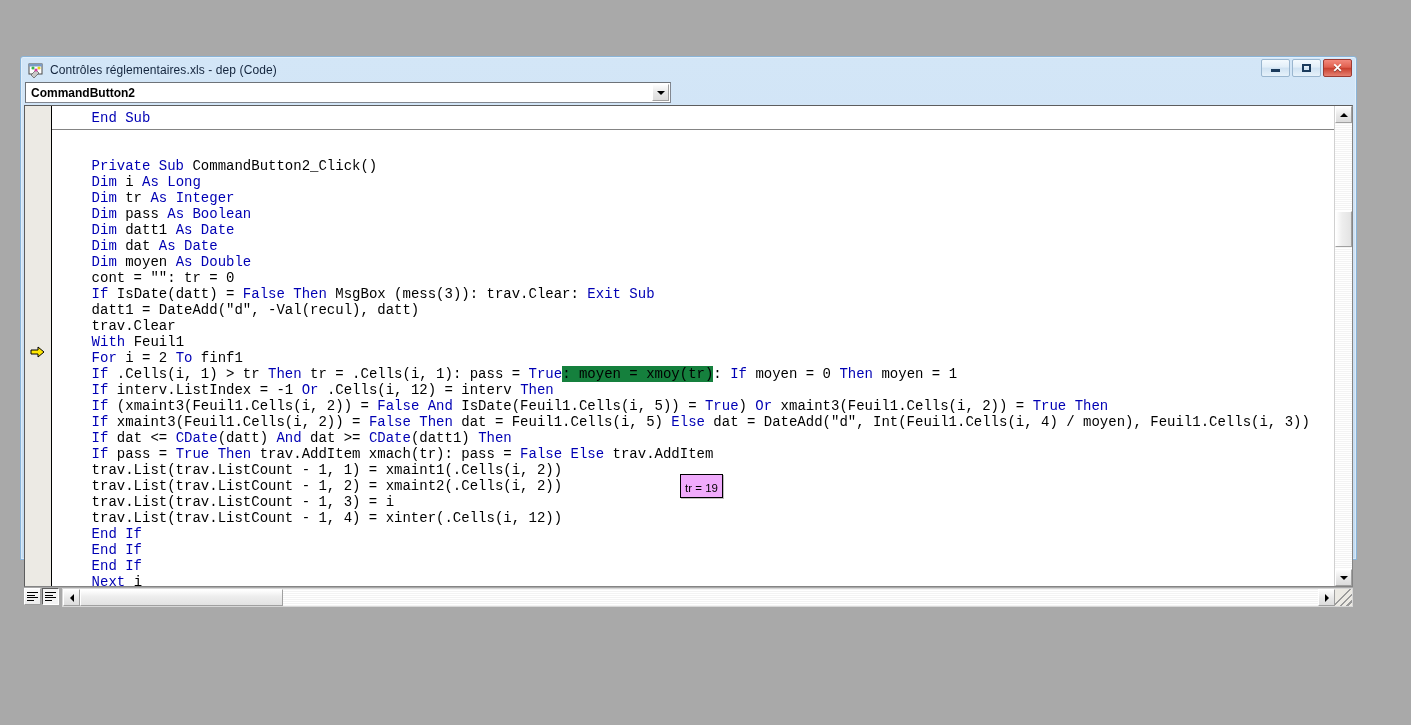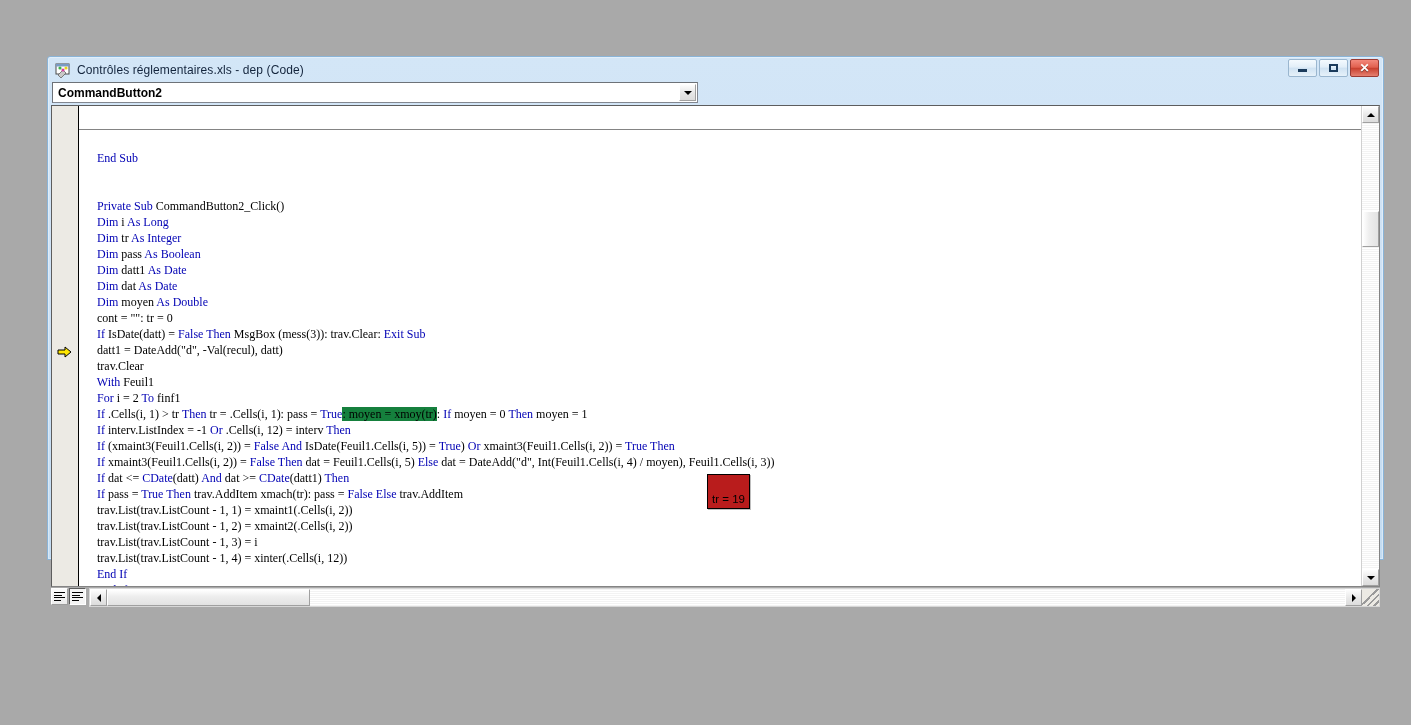--- a/index.html
+++ b/index.html
@@ -10,21 +10,21 @@
     width: 1411px;
     height: 725px;
     background: #a9a9a9;
     font-family: "Liberation Sans", sans-serif;
     overflow: hidden;
   }
 
   
   .vbe-window {
     position: absolute;
-    left: 47px;
+    left: 20px;
     top: 56px;
     width: 1337px;
     height: 504px;
     background: linear-gradient(to bottom, #d3e6f7 0%, #cfe2f5 40%, #c3dcf2 100%);
     border: 1px solid #8ab4d8;
     border-radius: 3px 3px 0 0;
     box-sizing: border-box;
     padding: 2px 3px 3px 3px;
     box-shadow: 0 0 0 1px rgba(255,255,255,0.35) inset;
   }
@@ -164,27 +164,26 @@
     width: 15px;
     height: 12px;
   }
   .code-area {
     flex: 1;
     position: relative;
     overflow: hidden;
     background: #ffffff;
   }
   .code-lines {
-    font-family: Liberation Serif, serif;
-    font-size: 12px;
+    font-family: Liberation Mono, monospace;
+    font-size: 14px;
     line-height: 16px;
     color: #000000;
     padding: 4px 0 0 6px;
     white-space: pre;
-    margin-top: 40px;
   }
   .code-lines .ln {
     height: 16px;
     white-space: pre;
   }
   .kw { color: #0000b4; }
   .hl { background: #15803d; }
   .sep-line {
     position: absolute;
     left: 0;
@@ -192,27 +191,27 @@
     top: 23px;
     height: 1px;
     background: #848484;
   }
 
   
   .tooltip {
     position: absolute;
     left: 628px;
     top: 368px;
-    background: #b91c1c;
+    background: #f0abfc;
     border: 1px solid #000000;
     box-shadow: 1px 1px 0 rgba(0,0,0,0.25);
     font-family: "Liberation Sans", sans-serif;
     font-size: 11.5px;
     color: #000;
-    padding: 18px 4px 2px 4px;
+    padding: 7px 4px 2px 4px;
     line-height: 13px;
     white-space: nowrap;
     z-index: 30;
   }
 
   
   .vscroll {
     width: 17px;
     flex: none;
     background: repeating-linear-gradient(0deg,#f3f3f3,#f3f3f3 1px,#ffffff 1px,#ffffff 2px);

